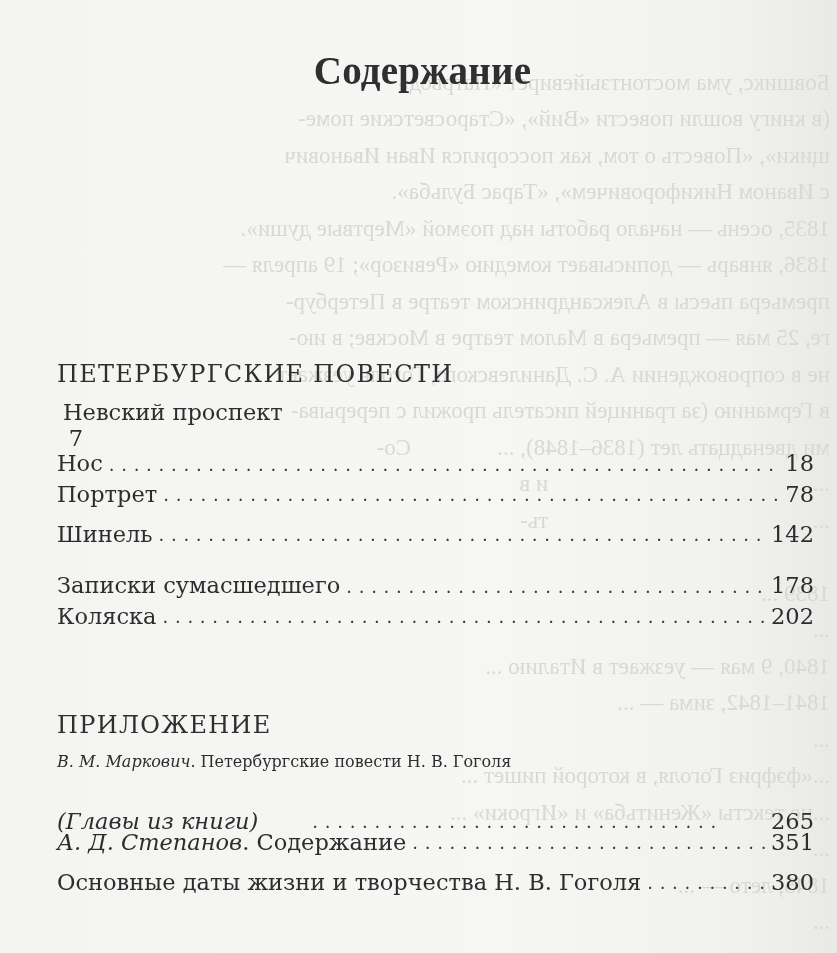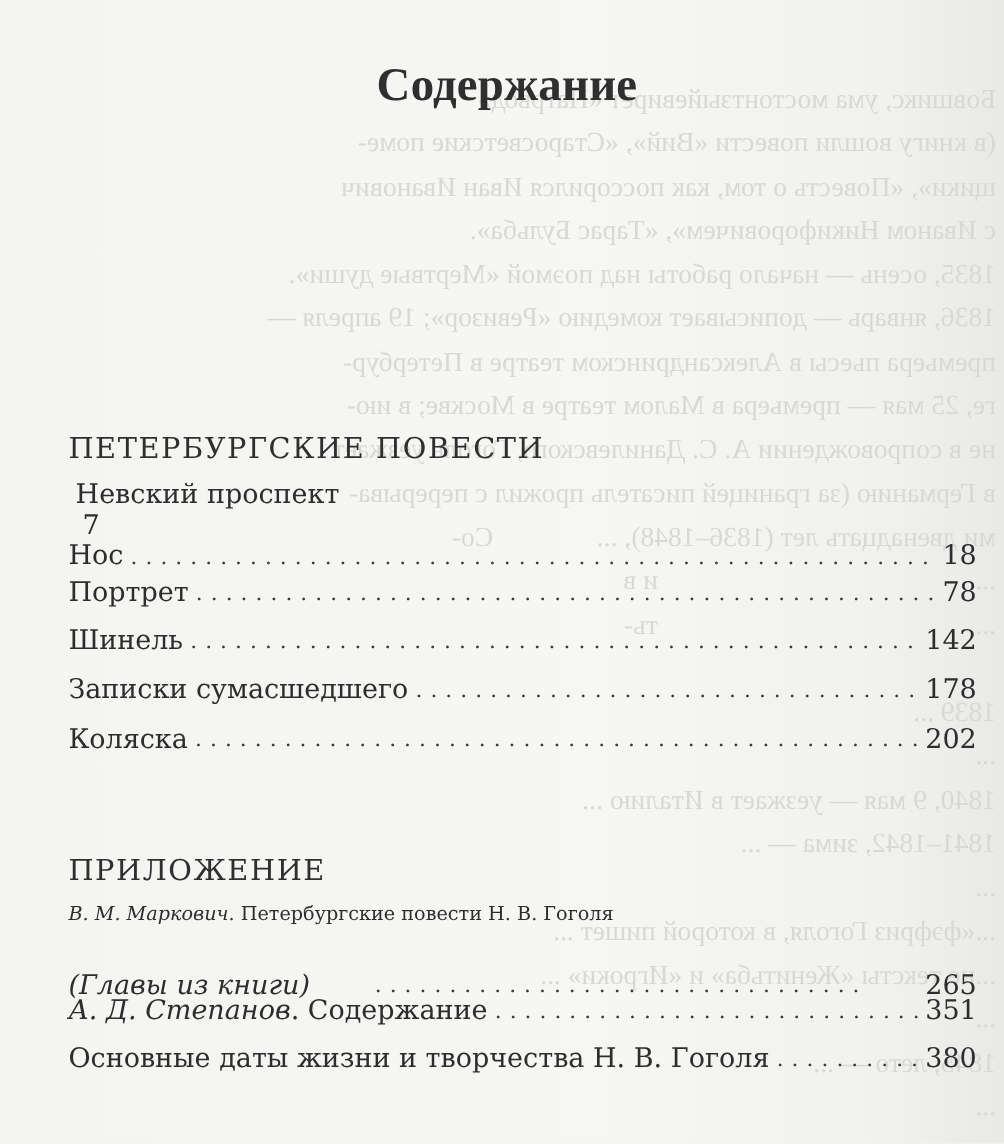--- a/index.html
+++ b/index.html
@@ -163,21 +163,21 @@
     <span class="leader"></span>
     <span class="page-num">78</span>
   </div>
 
   <div class="toc-row" style="top:521px;">
     <span class="label">Шинель</span>
     <span class="leader"></span>
     <span class="page-num">142</span>
   </div>
 
-  <div class="toc-row" style="top:562px;">
+  <div class="toc-row" style="top:562px;align-items:flex-end;">
     <span class="label">Записки сумасшедшего</span>
     <span class="leader"></span>
     <span class="page-num">178</span>
   </div>
 
   <div class="toc-row" style="top:603px;">
     <span class="label">Коляска</span>
     <span class="leader"></span>
     <span class="page-num">202</span>
   </div>

